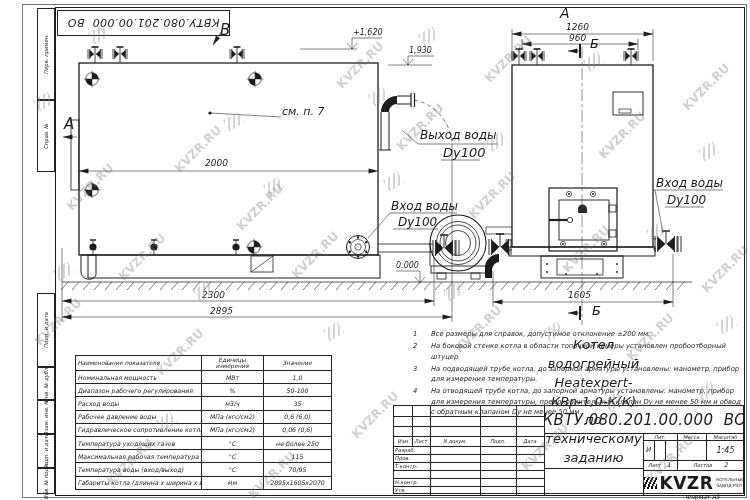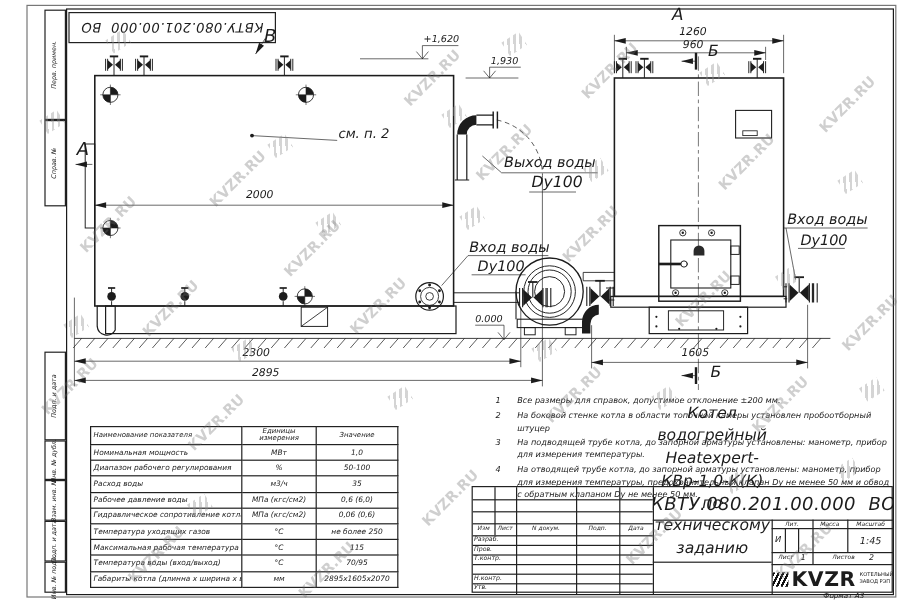--- a/index.html
+++ b/index.html
@@ -270,21 +270,21 @@
 
   <div class="t" style="left:205px;top:159px;font-size:9px">2000</div>
   <div class="t" style="left:202px;top:291px;font-size:9px">2300</div>
   <div class="t" style="left:210px;top:307px;font-size:9px">2895</div>
   <div class="t" style="left:566px;top:23px;font-size:9px">1260</div>
   <div class="t" style="left:569px;top:34px;font-size:9px">960</div>
   <div class="t" style="left:568px;top:291px;font-size:9px">1605</div>
   <div class="t" style="left:353px;top:29px;font-size:8px">+1,620</div>
   <div class="t" style="left:409px;top:47px;font-size:8px">1,930</div>
   <div class="t" style="left:396px;top:262px;font-size:8px">0.000</div>
-  <div class="t" style="left:282px;top:106px;font-size:11px">см. п. 2</div>
+  <div class="t" style="left:282px;top:106px;font-size:11px">см. п. 7</div>
   <div class="t" style="left:420px;top:129px;font-size:12px">Выход воды</div>
   <div class="t" style="left:443px;top:146px;font-size:13px">Dy100</div>
   <div class="t" style="left:391px;top:200px;font-size:12px">Вход воды</div>
   <div class="t" style="left:398px;top:216px;font-size:12px">Dy100</div>
   <div class="t" style="left:656px;top:177px;font-size:12px">Вход воды</div>
   <div class="t" style="left:667px;top:194px;font-size:12px">Dy100</div>
   <div class="t" style="left:64px;top:117px;font-size:15px">А</div>
   <div class="t" style="left:220px;top:23px;font-size:15px">B</div>
   <div class="t" style="left:560px;top:6px;font-size:14px">А</div>
   <div class="t" style="left:590px;top:37px;font-size:13px">Б</div>

